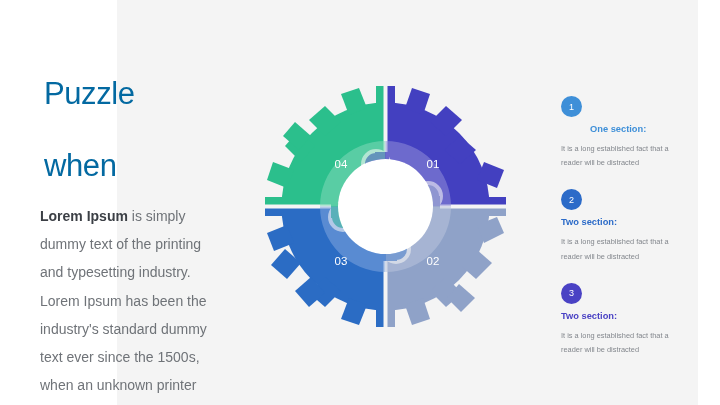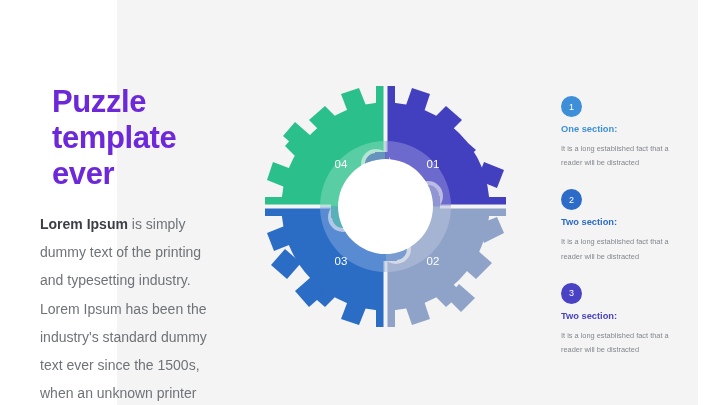--- a/index.html
+++ b/index.html
@@ -28,25 +28,25 @@
     background: #f4f4f4;
   }
   .left-col {
     position: absolute;
     left: 40px;
     top: 72px;
     width: 190px;
   }
   .title {
     font-size: 31px;
-    font-weight: bold;
+    font-weight: normal;
     line-height: 1.16;
-    color: #6d28d9;
+    color: #0369a1;
     letter-spacing: -0.4px;
-    margin: 12px;
+    margin: 4px;
   }
   .body-copy {
     margin: 18px 0 0 0;
     font-size: 14px;
     line-height: 2.02;
     color: #6f7378;
     width: 182px;
   }
   .body-copy b {
     color: #3b3f45;
@@ -108,22 +108,22 @@
 </head>
 <body>
 
 <div class="slide">
 
   <div class="panel-gray"></div>
 
   <div class="left-col">
     <h1 class="title">
       <span>Puzzle</span><br>
-      <span>template</span><br>
-      <span>ever</span>
+      <br>
+      <span>when</span>
     </h1>
     <p class="body-copy"><b>Lorem Ipsum</b><span> is simply dummy text of the printing and typesetting industry. Lorem Ipsum has been the industry's standard dummy text ever since the 1500s, when an unknown printer took a galley of type and scrambled it to make a type specimen book.</span></p>
   </div>
 
   <div class="gear-wrap">
     <svg width="245" height="245" viewBox="0 0 245 245" xmlns="http://www.w3.org/2000/svg">
       <defs>
         <clipPath id="clip-tl">
             <rect x="0" y="0" width="122.5" height="122.5"></rect>
           </clipPath>
@@ -230,21 +230,21 @@
       <text class="gear-label" x="78" y="81">04</text>
       <text class="gear-label" x="170" y="81">01</text>
       <text class="gear-label" x="78" y="178">03</text>
       <text class="gear-label" x="170" y="178">02</text>
     </svg>
   </div>
 
   <div class="steps">
     <div class="step">
       <div class="badge" style="background: rgb(62, 143, 216);">1</div>
-      <div class="step-title" style="color: rgb(62, 143, 216);">One section:</div>
+      <div class="step-title" style="color: rgb(62, 143, 216); margin-left: 29px;">One section:</div>
       <div class="step-desc">It is a long established fact that a reader will be distracted</div>
     </div>
     <div class="step">
       <div class="badge" style="background: rgb(44, 107, 200);">2</div>
       <div class="step-title" style="color: rgb(44, 107, 200);">Two section:</div>
       <div class="step-desc">It is a long established fact that a reader will be distracted</div>
     </div>
     <div class="step">
       <div class="badge" style="background: rgb(74, 66, 196);">3</div>
       <div class="step-title" style="color: rgb(74, 66, 196);">Two section:</div>

